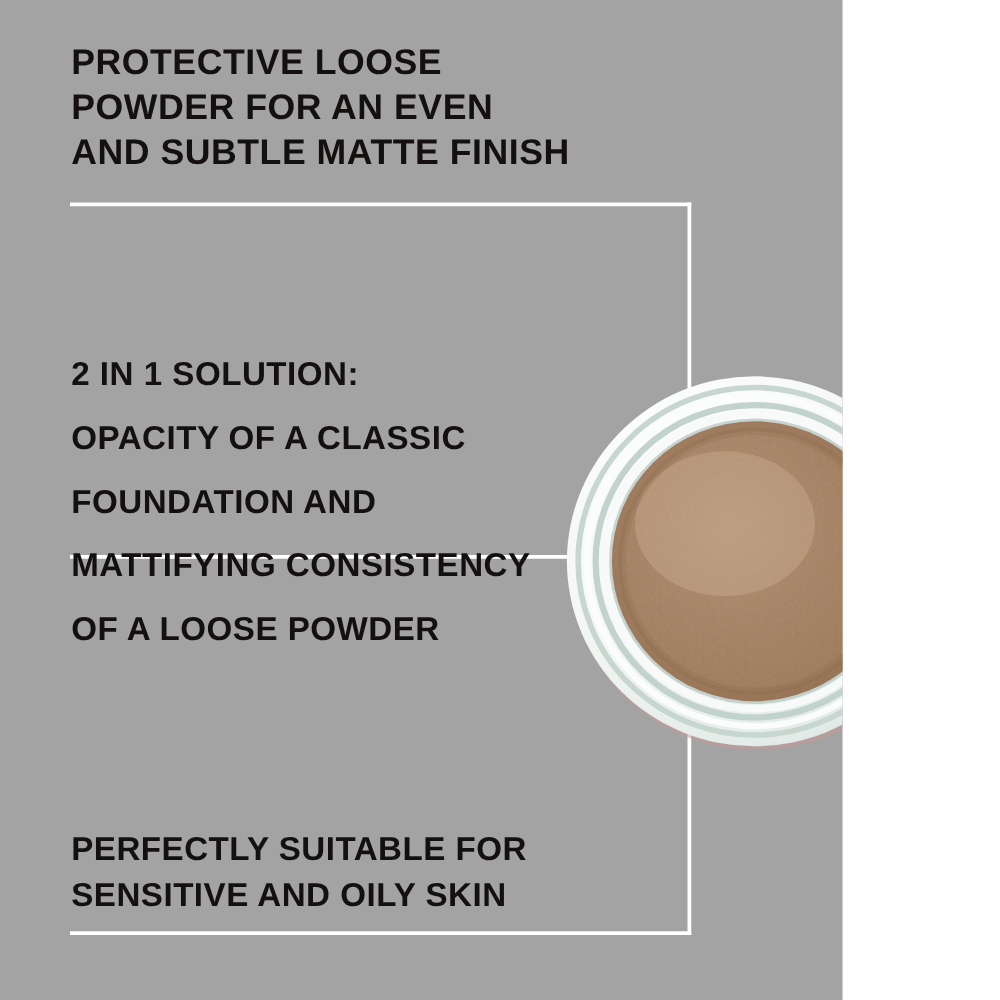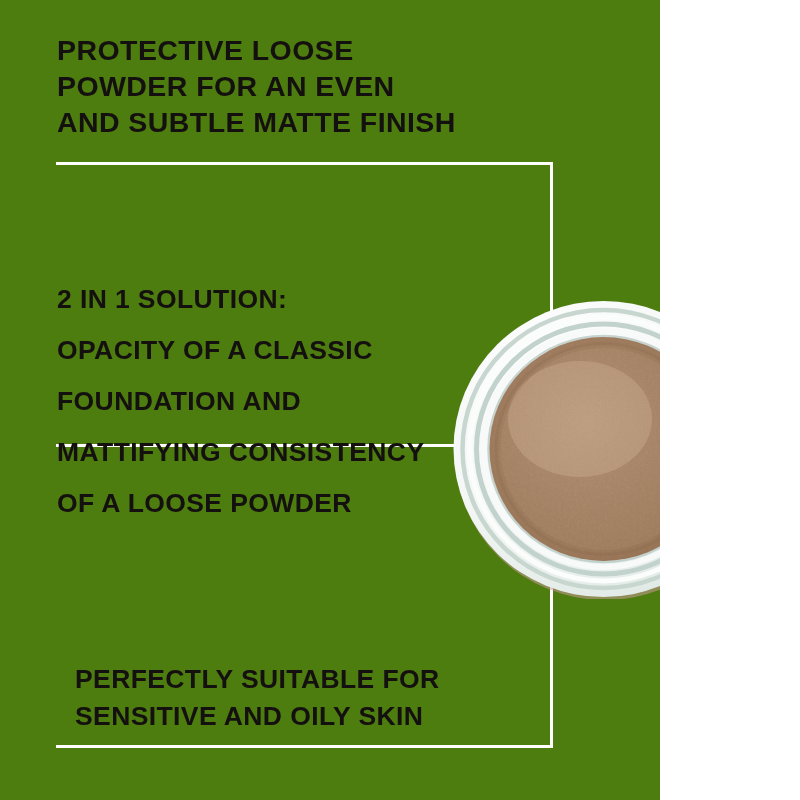--- a/index.html
+++ b/index.html
@@ -6,22 +6,23 @@
   html, body {
     margin: 0;
     padding: 0;
     background: #ffffff;
   }
   #canvas {
     position: relative;
     width: 660px;
     height: 800px;
     overflow: hidden;
-    background: #4d7c0f;
+    background: #a3a3a3;
     font-family: "Liberation Sans", sans-serif;
+    padding-left: 14px;
     -webkit-font-smoothing: antialiased;
   }
 
   
   .frame-line {
     position: absolute;
     background: #ffffff;
     z-index: 2;
   }
   #line-top      { left: 56px;  top: 162px; width: 497px; height: 3px; }
@@ -45,21 +46,21 @@
     font-size: 28.5px;
     line-height: 36px;
   }
   #benefit-primary {
     left: 57px;
     top: 274px;
     font-size: 26.5px;
     line-height: 51px;
   }
   #benefit-secondary {
-    left: 75px;
+    left: 57px;
     top: 661px;
     font-size: 26.5px;
     line-height: 36.5px;
   }
 
   
   #powder-jar {
     position: absolute;
     left: 452px;
     top: 299px;

